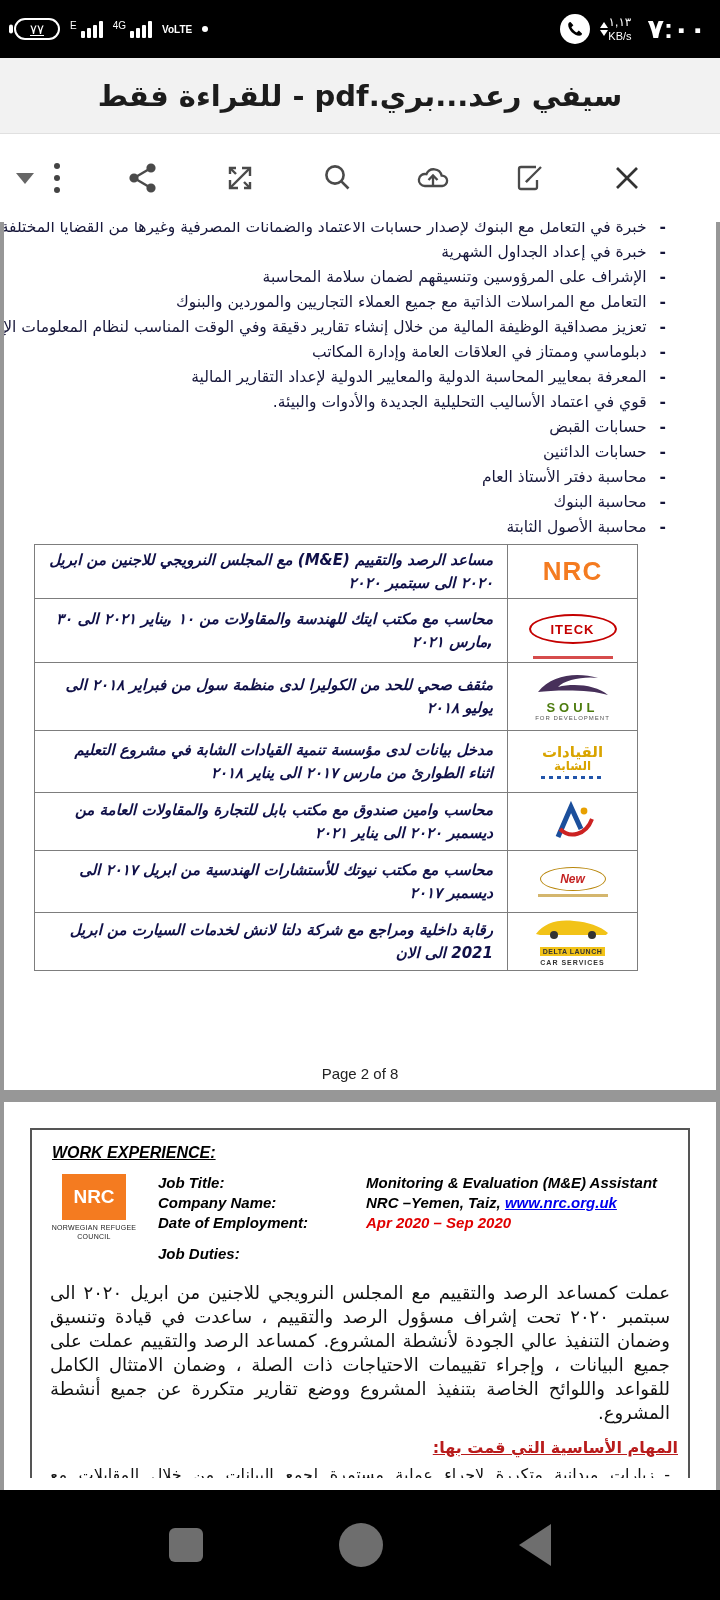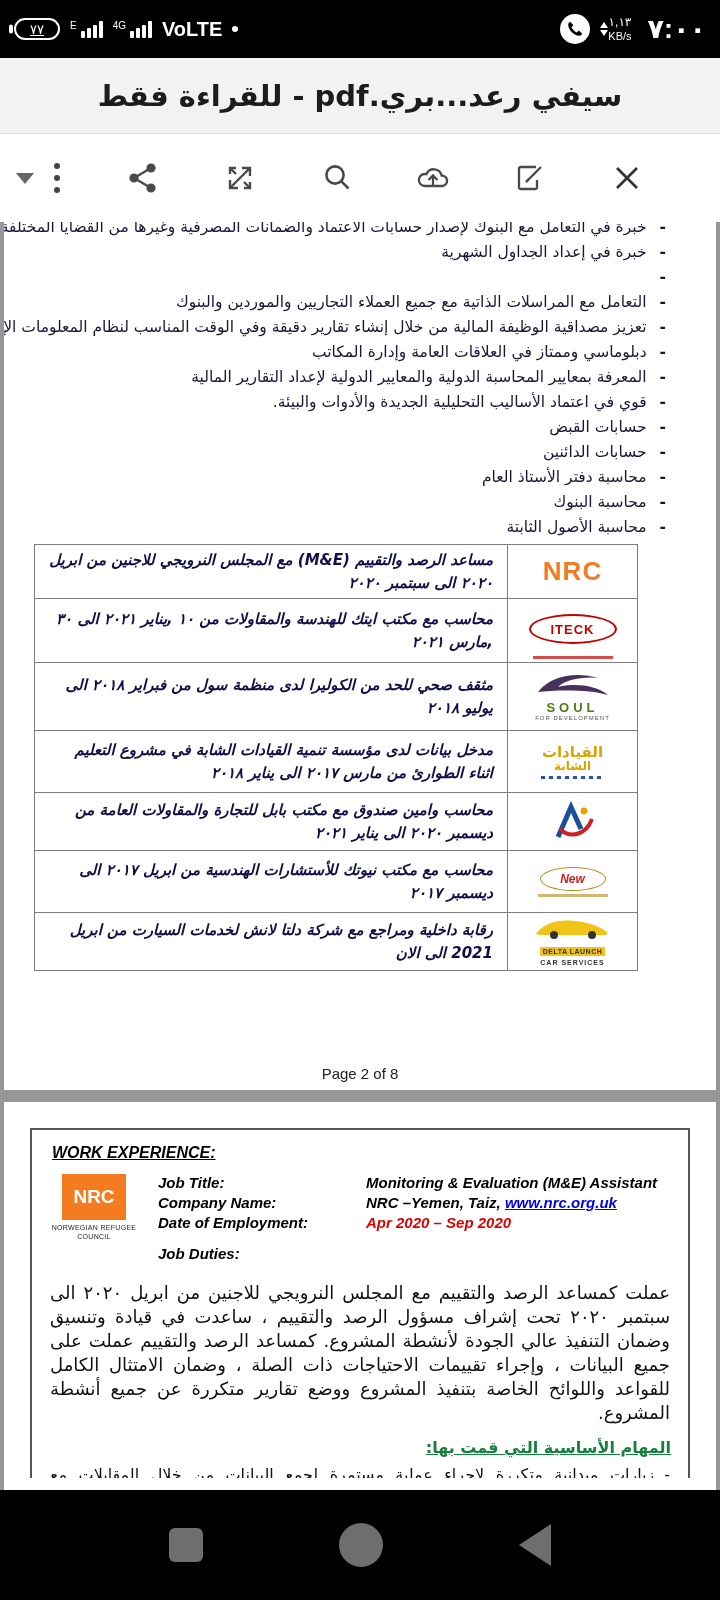--- a/index.html
+++ b/index.html
@@ -8,21 +8,21 @@
 
   
   .status { height:58px; background:#000; color:#fff; display:flex; align-items:center; justify-content:space-between; padding:0 14px; }
   .s-left, .s-right { display:flex; align-items:center; gap:10px; }
   .batt { position:relative; width:46px; height:22px; border:2px solid #fff; border-radius:11px; display:flex; align-items:center; justify-content:center; font-size:13px;text-decoration:underline; }
   .batt::before { content:""; position:absolute; left:-7px; top:50%; transform:translateY(-50%); width:4px; height:9px; background:#fff; border-radius:2px; }
   .sig { display:flex; align-items:flex-end; gap:2px; }
   .sig .lab { align-self:flex-start; font-size:10px; margin-right:2px; line-height:1; }
   .sig .bar { width:4px; background:#fff; border-radius:1px; }
   .b1{height:7px}.b2{height:10px}.b3{height:13px}.b4{height:17px}
-  .volte { font-size:20px; font-weight:bold; }
+  .volte { font-size:10px; font-weight:bold; }
   .dot { width:6px; height:6px; border-radius:50%; background:#fff; }
   .wa { width:30px; height:30px; border-radius:50%; background:#fff; display:flex; align-items:center; justify-content:center; }
   .rate { display:flex; align-items:center; }
   .arrs { display:flex; flex-direction:column; gap:2px; }
   .tri-up { width:0; height:0; border-left:4px solid transparent; border-right:4px solid transparent; border-bottom:6px solid #fff; }
   .tri-dn { width:0; height:0; border-left:4px solid transparent; border-right:4px solid transparent; border-top:6px solid #fff; }
   .rate-txt { display:flex; flex-direction:column; align-items:center; line-height:1.1; }
   .rate-v { font-size:12px; } .rate-u { font-size:11px; }
   .time { font-size:27px; font-weight:bold; margin-left:6px; }
 
@@ -78,21 +78,21 @@
   .nrc-box { width:64px; height:46px; background:#f47b20; color:#fff; display:flex; align-items:center; justify-content:center; font-weight:800; font-size:19px; margin:0 auto; }
   .nrc-full { font-size:7px; line-height:1.35; color:#222; margin-top:3px; letter-spacing:.3px; }
   .fields { flex:1; margin-left:16px; }
   .frow { display:flex; margin-bottom:3px; }
   .flabel { width:208px; font-style:italic; font-weight:bold; font-size:15px; color:#000; }
   .fvalue { font-style:italic; font-weight:bold; font-size:15px; color:#000; }
   .frow.duties { margin-top:14px; }
   a.weblink { color:#0000ee; text-decoration:underline; font-style:italic; font-weight:bold; font-size:15px; }
   .redtxt { color:#e00000; }
   .arpara { direction:rtl; text-align:justify; margin:16px 8px 12px; font-size:18px; line-height:24px; color:#111; font-family:"DejaVu Sans",sans-serif; }
-  .taskhead { direction:rtl; text-align:right; margin:13px 7px 0; font-size:16px; font-weight:bold; text-decoration:underline; color:#15803d; font-family:"DejaVu Sans",sans-serif; }
+  .taskhead { direction:rtl; text-align:right; margin:13px 0 0; font-size:16px; font-weight:bold; text-decoration:underline; color:#b91c1c; font-family:"DejaVu Sans",sans-serif; }
   .taskitem { display:flex; direction:rtl; gap:10px; margin:7px 8px 0; font-size:16px; line-height:22px; color:#111; text-align:justify; font-family:"DejaVu Sans",sans-serif; }
 
   
   .nav { height:110px; background:#000; display:flex; align-items:center; justify-content:center; gap:136px; }
   .nav-square { width:34px; height:34px; border-radius:6px; background:#6e6e6e; }
   .nav-circle { width:44px; height:44px; border-radius:50%; background:#6e6e6e; }
   .nav-back { width:0; height:0; border-top:21px solid transparent; border-bottom:21px solid transparent; border-right:32px solid #6e6e6e; }
 
   svg { display:block; }
 </style>
@@ -209,20 +209,21 @@
       <div class="bullet">
           <span class="dash">-</span>
           <span>خبرة في التعامل مع البنوك لإصدار حسابات الاعتماد والضمانات المصرفية وغيرها من القضايا المختلفة</span>
         </div>
       <div class="bullet">
           <span class="dash">-</span>
           <span>خبرة في إعداد الجداول الشهرية</span>
         </div>
       <div class="bullet">
           <span class="dash">-</span>
+          <span>الإشراف على المرؤوسين وتنسيقهم لضمان سلامة المحاسبة</span>
         </div>
       <div class="bullet">
           <span class="dash">-</span>
           <span>التعامل مع المراسلات الذاتية مع جميع العملاء التجاريين والموردين والبنوك</span>
         </div>
       <div class="bullet">
           <span class="dash">-</span>
           <span>تعزيز مصداقية الوظيفة المالية من خلال إنشاء تقارير دقيقة وفي الوقت المناسب لنظام المعلومات الإدارية</span>
         </div>
       <div class="bullet">

